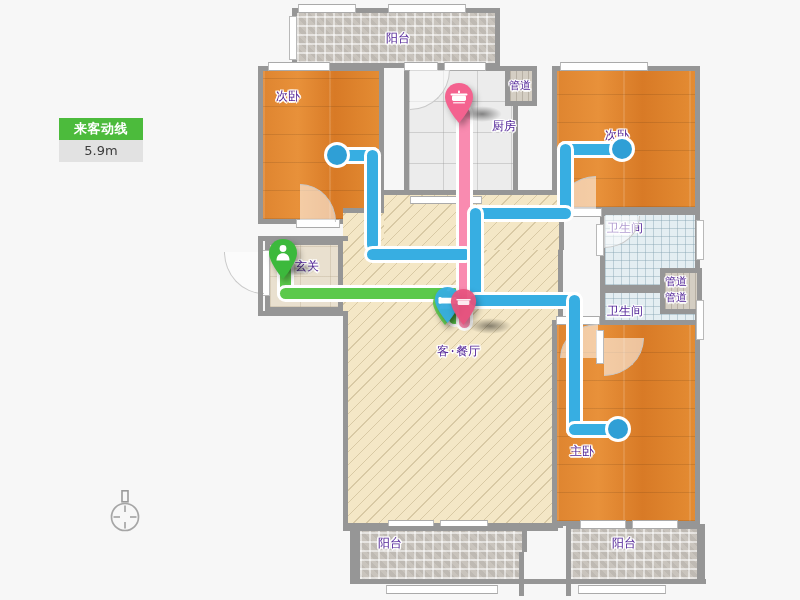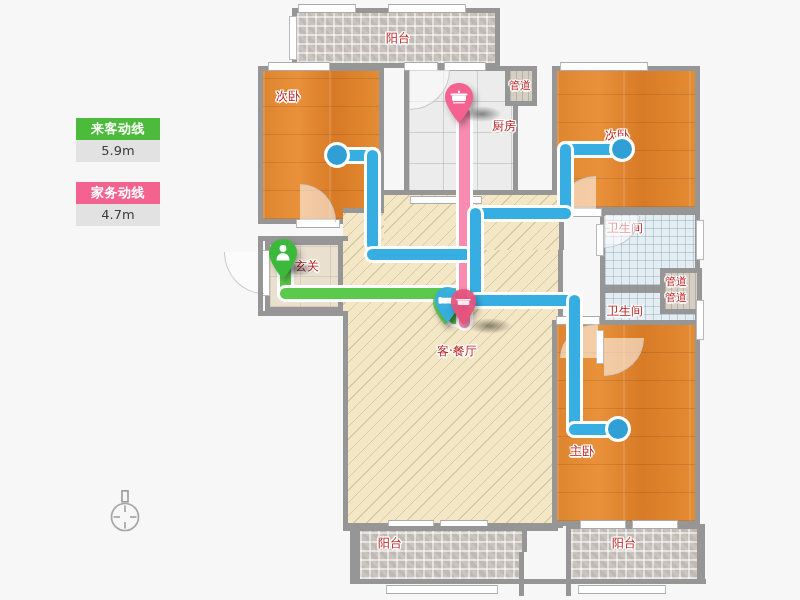--- a/index.html
+++ b/index.html
@@ -13,21 +13,21 @@
     position: relative;
     width: 800px;
     height: 600px;
     background: #f7f7f7;
     overflow: hidden;
   }
 
   
   .legend {
     position: absolute;
-    left: 76px;
+    left: 59px;
     top: 118px;
     width: 84px;
   }
   .legend-item { margin-bottom: 20px; }
   .legend-chip {
     display: block;
     width: 84px;
     height: 22px;
     line-height: 22px;
     text-align: center;
@@ -100,28 +100,29 @@
   .fl-shaft {
     background-color: #d4cec3;
     background-image:
       repeating-linear-gradient(90deg, rgba(120,110,95,0.30) 0px, rgba(120,110,95,0.30) 1px, rgba(0,0,0,0) 1px, rgba(0,0,0,0) 6px);
   }
 
   
   .rlabel {
     position: absolute;
     font-size: 12px;
-    color: #b91c1c;
+    color: #4c1d95;
     white-space: nowrap;
     text-shadow:
       -1.3px -1.3px 0 #fff, 1.3px -1.3px 0 #fff,
       -1.3px  1.3px 0 #fff, 1.3px  1.3px 0 #fff,
        0 -1.5px 0 #fff, 0 1.5px 0 #fff,
       -1.5px 0 0 #fff, 1.5px 0 0 #fff;
     pointer-events: none;
+    font-family: Liberation Mono, monospace;
   }
   .rlabel.small { font-size: 11px; }
 
   
   .win {
     position: absolute;
     background: #ffffff;
     border: 1px solid #b9b9b9;
     box-sizing: border-box;
   }
@@ -181,24 +182,20 @@
 </style>
 </head>
 <body>
 
 <div id="stage">
 
   <div class="legend">
     <div class="legend-item">
       <span class="legend-chip" style="background:#4cbb3c">来客动线</span>
       <span class="legend-val">5.9m</span>
-    </div>
-    <div class="legend-item">
-      <span class="legend-chip" style="background:#f4628f">家务动线</span>
-      <span class="legend-val">4.7m</span>
     </div>
   </div>
 
   <div id="plan">
 
     <div class="room fl-balcony" style="left:292px; top:8px; width:208px; height:60px;"></div>
     <div class="rlabel" style="left:386px; top:30px;">阳台</div>
 
     <div class="room fl-wood" style="left:258px; top:66px; width:126px; height:158px;"></div>
     <div class="rlabel" style="left:276px; top:88px;">次卧</div>

